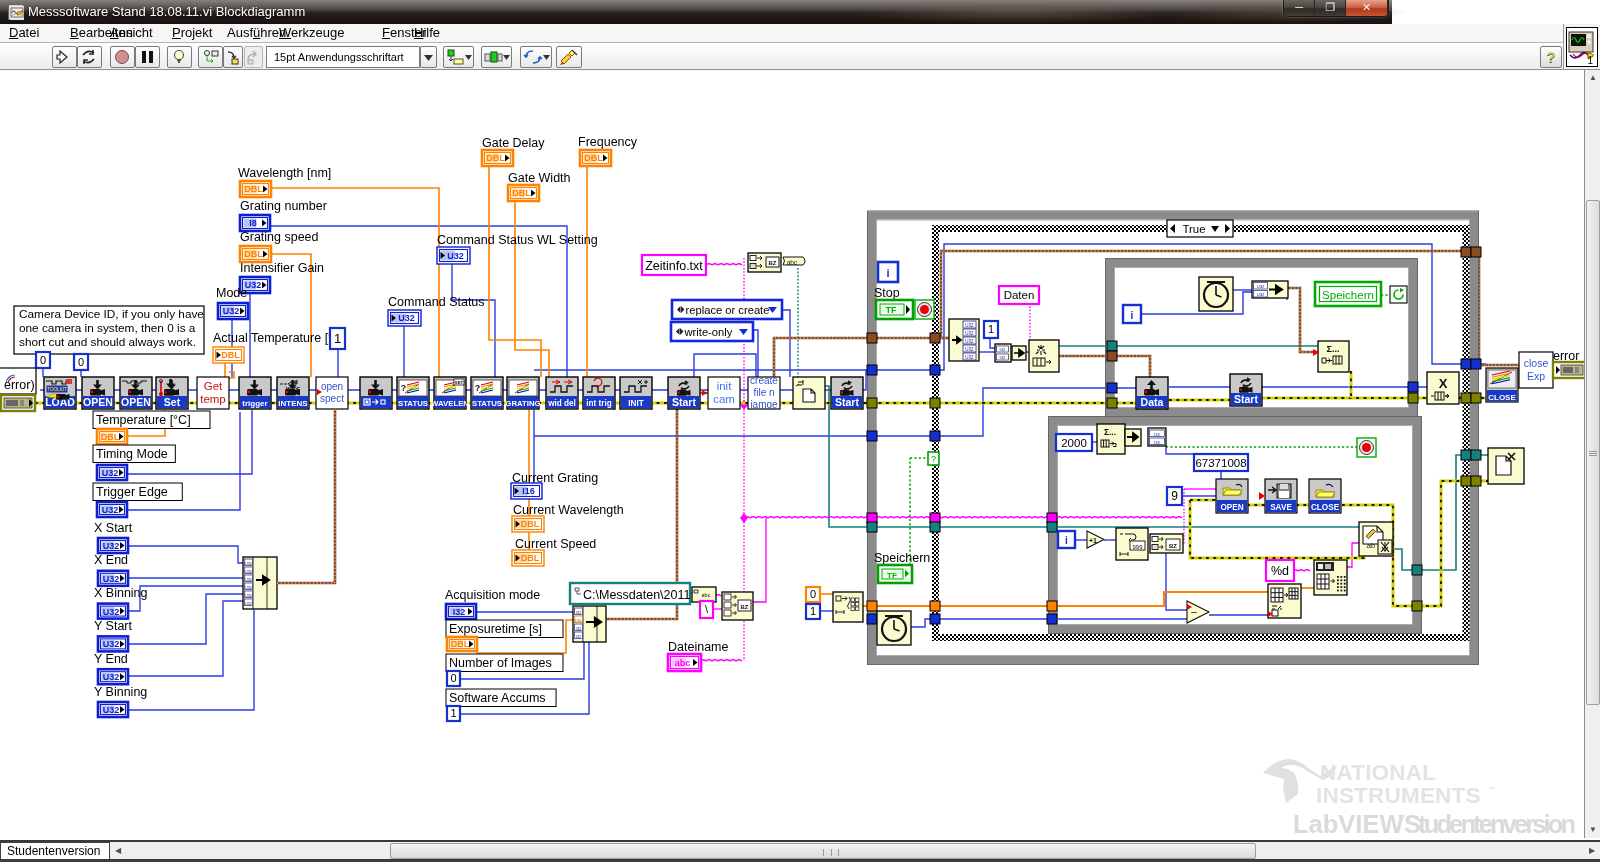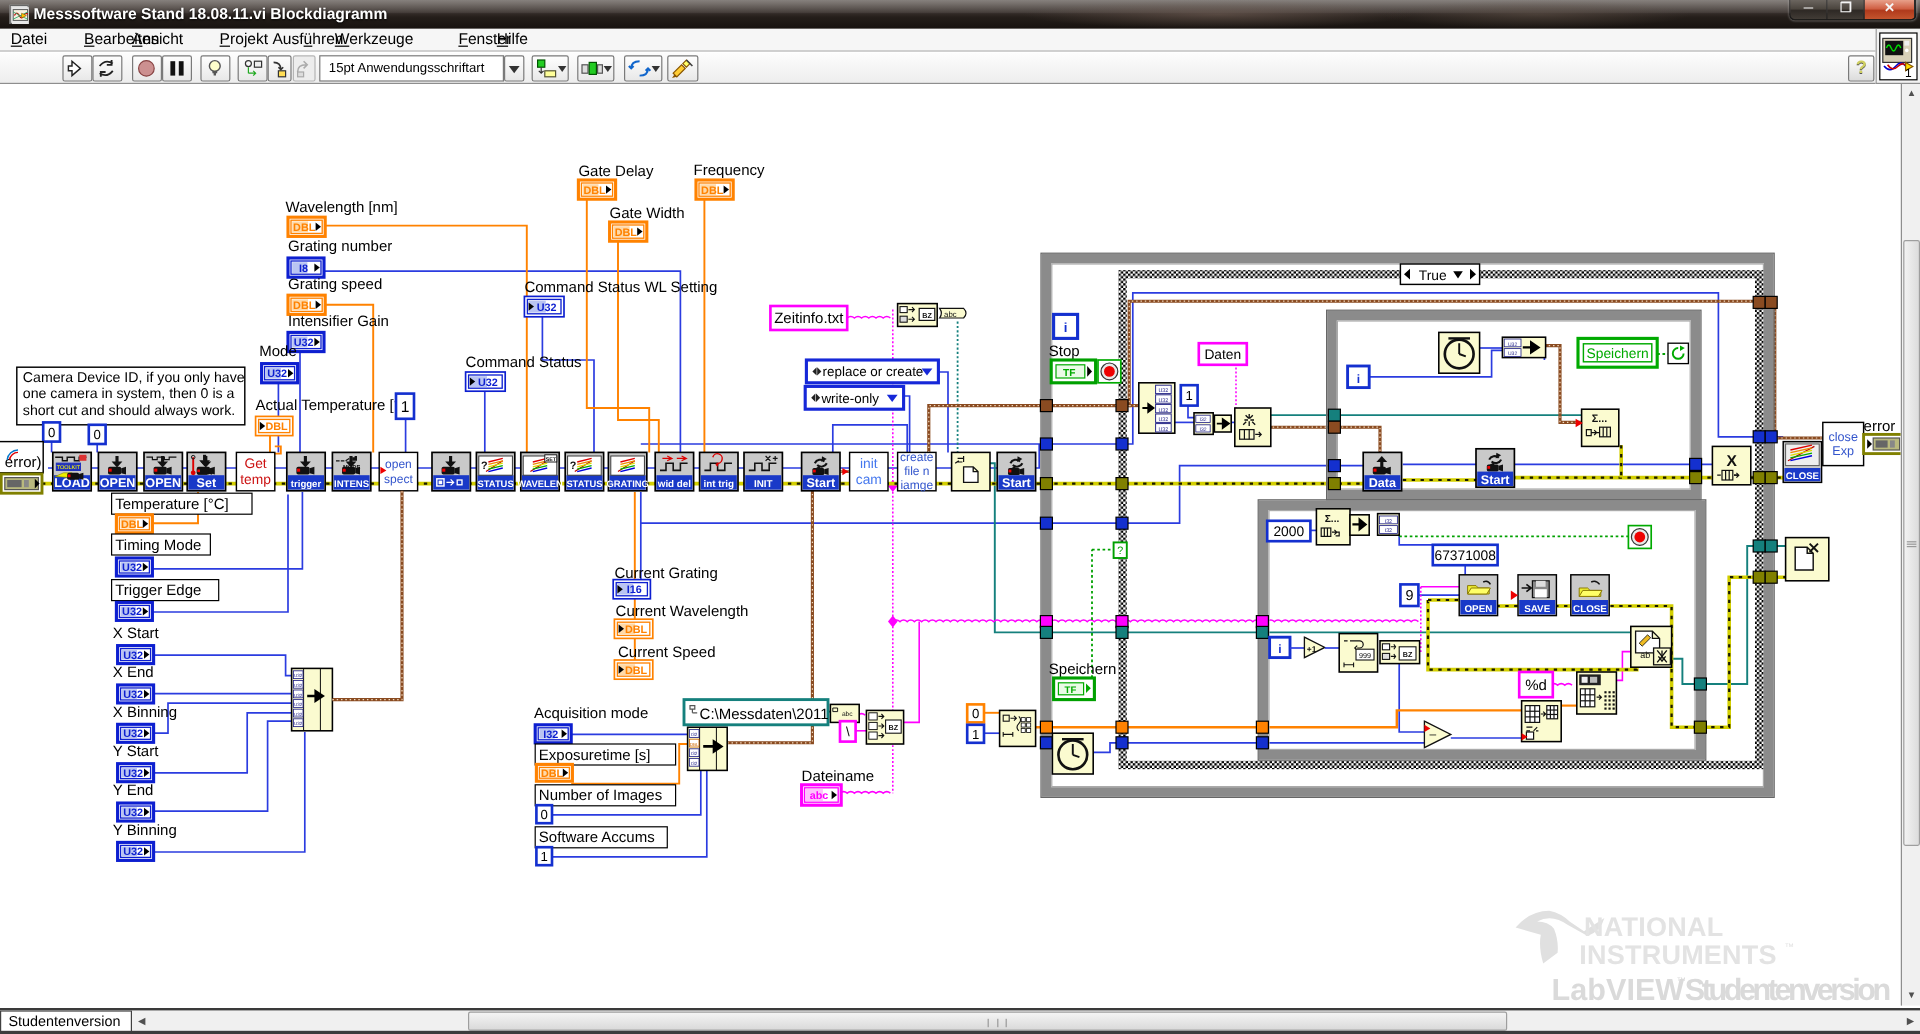--- a/index.html
+++ b/index.html
@@ -1,15 +1,15 @@
 <!DOCTYPE html>
 <html><head><meta charset="utf-8"><style>
 *{margin:0;padding:0;box-sizing:border-box;}
 body{width:1600px;height:862px;font-family:"Liberation Sans",sans-serif;overflow:hidden;background:#fff;}
-.titlebar{position:absolute;left:0;top:0;width:1600px;height:24px;background:linear-gradient(180deg,#58504b 0%,#3a322e 40%,#241e1a 60%,#17120f 100%);font-weight:bold;}
+.titlebar{position:absolute;left:0;top:0;width:1392px;height:24px;background:linear-gradient(180deg,#58504b 0%,#3a322e 40%,#241e1a 60%,#17120f 100%);}
 .titlebar .tshine{position:absolute;left:0;top:0;width:100%;height:11px;background:linear-gradient(180deg,rgba(255,255,255,0.28),rgba(255,255,255,0.06));}
 .title-blur1{position:absolute;top:0;left:850px;width:330px;height:24px;background:radial-gradient(ellipse at center, rgba(120,100,90,0.55), rgba(0,0,0,0) 70%);}
 .title-blur2{position:absolute;top:0;left:1150px;width:260px;height:24px;background:radial-gradient(ellipse at center, rgba(100,85,75,0.5), rgba(0,0,0,0) 70%);}
 .titletext{position:absolute;left:28px;top:4px;color:#fff;font-size:13px;text-shadow:0 1px 2px #000;}
 .winbtns{position:absolute;right:3px;top:0;width:106px;height:17px;display:flex;border-radius:0 0 5px 5px;overflow:hidden;border:1px solid #1a1a1a;border-top:none;box-shadow:0 0 2px rgba(255,255,255,0.4);}
 .wb{flex:1;background:linear-gradient(180deg,#6b655f 0%,#4c463f 45%,#2e2925 55%,#423c36 100%);color:#f5f5f5;font-size:11px;text-align:center;line-height:15px;border-right:1px solid #2a2a2a;}
 .wb.close{background:linear-gradient(180deg,#e8a08a 0%,#d06044 45%,#b03a1c 55%,#c4552e 100%);flex:1.35;}
 .menubar{position:absolute;left:0;top:24px;width:1563px;height:19px;background:#f6f6f6;border-bottom:1px solid #b5b5b5;font-size:13px;color:#000;padding-left:44px;}
 .menubar span{position:absolute;top:1px;}
 .toolbar{position:absolute;left:0;top:44px;width:1563px;height:26px;background:linear-gradient(180deg,#fdfdfd,#ededed);border-bottom:1px solid #8e8e8e;}
@@ -46,21 +46,21 @@
 <div class="winbtns">
       <div class="wb">─</div>
       <div class="wb">❐</div>
       <div class="wb close">✕</div>
     </div>
 </div>
 <div class="menubar">
 <span style="left:9px"><u>D</u>atei</span>
 <span style="left:70px"><u>B</u>earbeiten</span>
 <span style="left:110px"><u>A</u>nsicht</span>
-<span style="left:183px"><u>P</u>rojekt</span>
+<span style="left:172px"><u>P</u>rojekt</span>
 <span style="left:227px">Ausf<u>ü</u>hren</span>
 <span style="left:279px"><u>W</u>erkzeuge</span>
 <span style="left:382px"><u>F</u>enster</span>
 <span style="left:414px"><u>H</u>ilfe</span>
 </div>
 <div class="toolbar">
 <div class="tbtn" style="left:52px;width:25px"><svg width="23" height="20">
         <path d="M7 4 v4 h-3 v4 h3 v4 l7 -6 z" fill="#fff" stroke="#222" stroke-width="1.2"></path>
       </svg></div>
 <div class="tbtn" style="left:77px;width:25px"><svg width="23" height="20">

